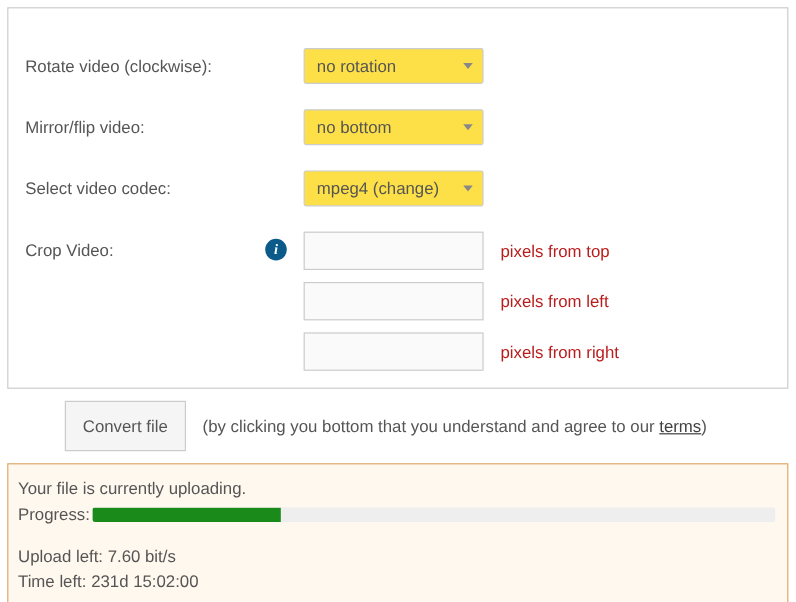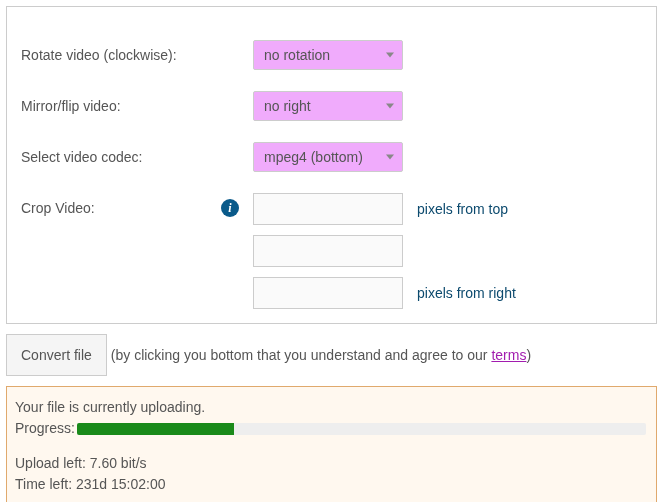--- a/index.html
+++ b/index.html
@@ -28,21 +28,21 @@
     width: 232px;
     display: flex;
     align-items: center;
     color: #555;
   }
   .select-wrap {
     position: relative;
     width: 150px;
     height: 30px;
     border: 1px solid #ccc;
-    background: #f0abfc;
+    background: #fde047;
     display: flex;
     align-items: center;
     padding: 0 24px 0 10px;
     color: #555;
     cursor: pointer;
     border-radius: 2px;
   }
   .select-wrap .caret {
     position: absolute;
     right: 8px;
@@ -57,21 +57,21 @@
     width: 150px;
     height: 32px;
     border: 1px solid #ccc;
     background: #fafafa;
     padding: 0 8px;
     color: #555;
     font-size: 14px;
   }
   .after-text {
     margin-left: 14px;
-    color: #0c4a6e;
+    color: #b91c1c;
   }
   .info-icon {
     width: 18px;
     height: 18px;
     border-radius: 50%;
     background: #0a5a8a;
     color: #fff;
     font-family: Georgia, serif;
     font-style: italic;
     font-weight: bold;
@@ -84,37 +84,38 @@
     cursor: pointer;
   }
   .crop-rows .label-col { align-self: flex-start; padding-top: 6px; }
   .crop-inputs { display: flex; flex-direction: column; gap: 10px; }
   .crop-line { display: flex; align-items: center; }
 
   .convert-row {
     display: flex;
     align-items: center;
     margin-top: 10px;
-    gap: 4px;
+    gap: 14px;
+    margin-left: 48px;
   }
   .convert-btn {
     border: 1px solid #ccc;
     background: #f5f5f5;
     color: #555;
     padding: 12px 14px;
     font-size: 14px;
     cursor: pointer;
     font-family: inherit;
   }
   .confirm-text {
     color: #555;
     line-height: 1.3;
   }
   .terms-link {
-    color: #a21caf;
+    color: #404040;
     text-decoration: underline;
     cursor: pointer;
     text-align: right;
   }
 
   .upload-box {
     border: 1px solid #e0a96d;
     background: #fff8ef;
     padding: 10px 10px 8px 8px;
     margin-top: 10px;
@@ -145,45 +146,46 @@
     <div class="label-col">Rotate video (clockwise):</div>
     <div class="select-wrap">
       <span>no rotation</span>
       <span class="caret"></span>
     </div>
   </div>
 
   <div class="row">
     <div class="label-col">Mirror/flip video:</div>
     <div class="select-wrap">
-      <span>no right</span>
+      <span>no bottom</span>
       <span class="caret"></span>
     </div>
   </div>
 
   <div class="row">
     <div class="label-col">Select video codec:</div>
     <div class="select-wrap">
-      <span>mpeg4 (bottom)</span>
+      <span>mpeg4 (change)</span>
       <span class="caret"></span>
     </div>
   </div>
 
   <div class="row crop-rows">
     <div class="label-col">
       <span>Crop Video:</span>
       <span class="info-icon">i</span>
     </div>
     <div class="crop-inputs">
       <div class="crop-line">
         <input class="text-input" value="" style="">
         <span class="after-text">pixels from top</span>
       </div>
       <div class="crop-line">
         <input class="text-input" value="" style="">
+        <span class="after-text">pixels from left</span>
       </div>
       <div class="crop-line">
         <input class="text-input" value="" style="">
         <span class="after-text">pixels from right</span>
       </div>
     </div>
   </div>
 
 </div>
 

